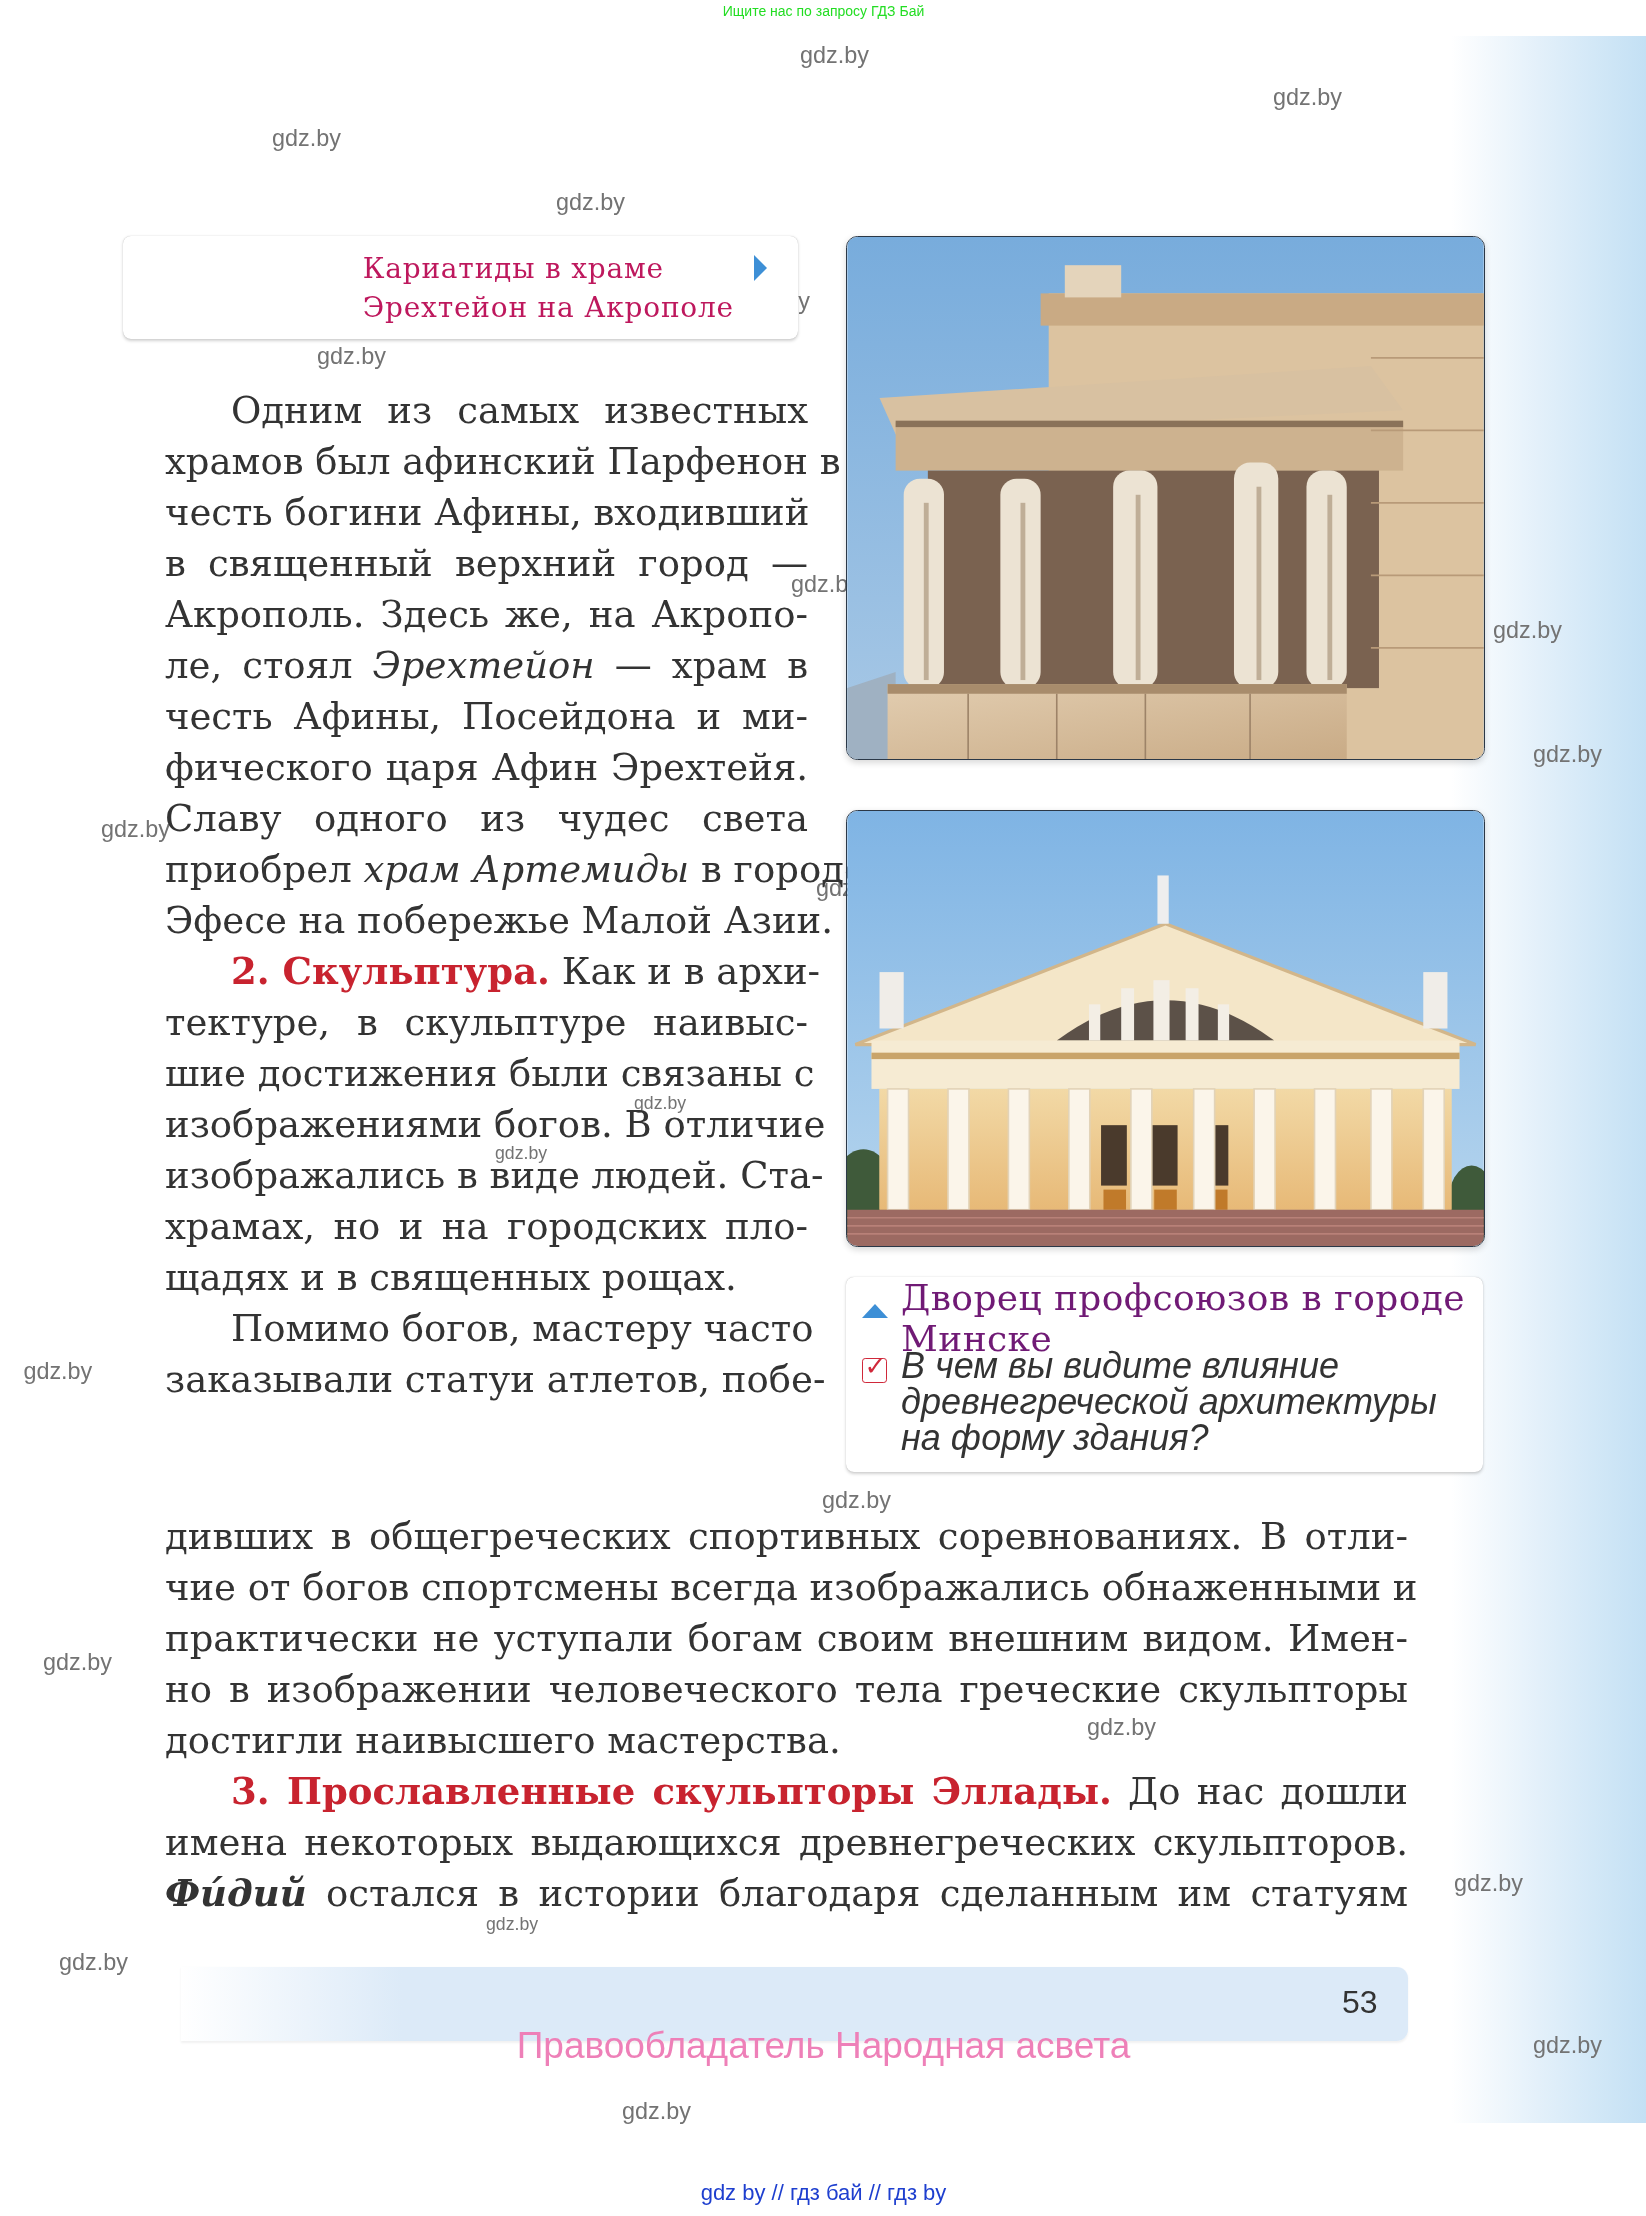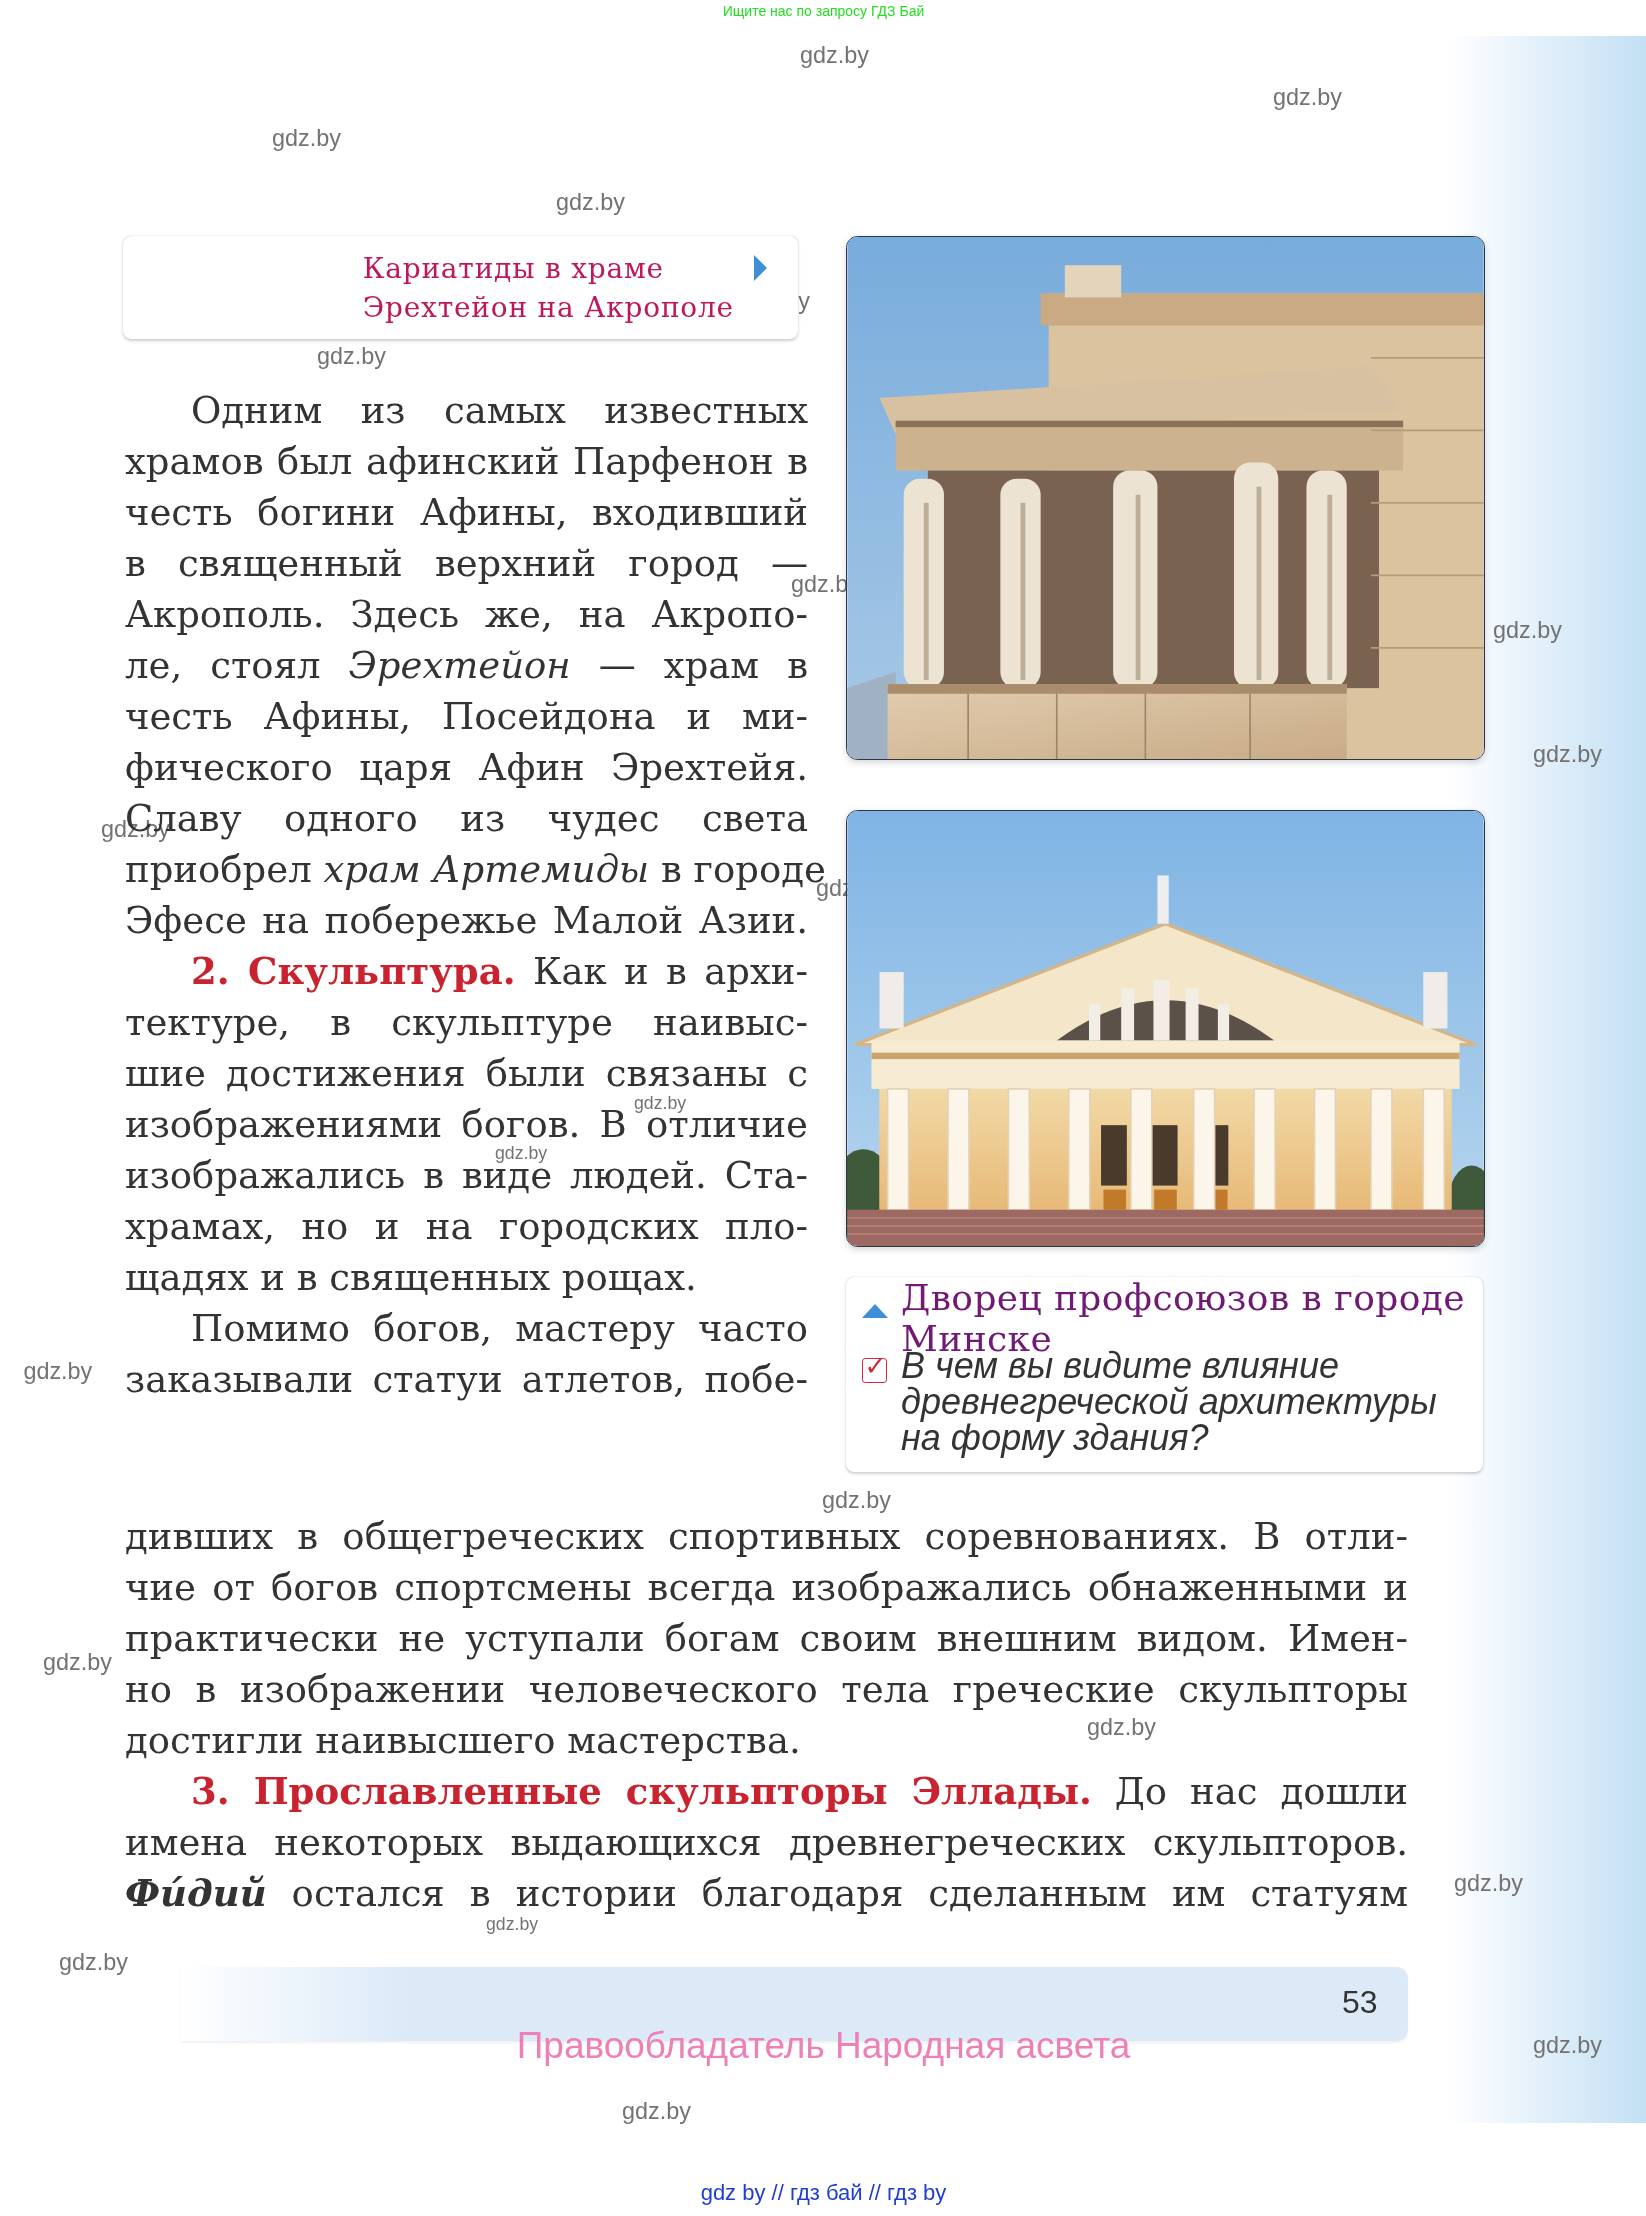--- a/index.html
+++ b/index.html
@@ -6,21 +6,21 @@
   body { width:1647px; height:2216px; position:relative; overflow:hidden; background:#ffffff; font-family:"DejaVu Serif", serif; color:#333; }
   .sideband { position:absolute; left:1451px; top:36px; width:196px; height:2087px; background:linear-gradient(to right, rgba(255,255,255,0) 0%, #e3f0fa 45%, #c3e0f4 100%); }
   .top-banner { position:absolute; left:0; width:1647px; top:3.2px; text-align:center; font-family:"Liberation Sans", sans-serif; font-size:14px; color:#22dd22; }
   .wm { position:absolute; font-family:"Liberation Sans", sans-serif; font-size:23.4px; color:#737373; white-space:nowrap; }
   .wm.sm { font-size:17.7px; }
   .caption-top { position:absolute; left:123px; top:236px; width:675px; height:103px; background:#fff; border-radius:8px; box-shadow:0 1.6px 3.2px rgba(0,0,0,0.18), 0 0 0.8px rgba(0,0,0,0.25); }
   .caption-top .txt { position:absolute; right:64px; top:13px; text-align:left; font-size:28px; line-height:39px; color:#be185d; letter-spacing:0.8px; }
   .caption-top .tri { position:absolute; right:31px; top:19.3px; width:0; height:0; border-top:13.7px solid transparent; border-bottom:13.7px solid transparent; border-left:13.7px solid #3d8fd6; }
   .photo { position:absolute; border:1.6px solid #2b3847; border-radius:11.3px; overflow:hidden; box-shadow:0 2.4px 6.4px rgba(0,0,0,0.15); }
   .col { position:absolute; left:125px; width:683px; font-size:37px; line-height:51px; text-align:justify; }
-  .line { display:block; height:51px; white-space:nowrap; text-align-last:justify; text-align:justify; }
+  .line { display:block; height:51px; white-space:nowrap; text-align-last:justify; text-align:justify;margin-left:40px; }
   .line.last { text-align-last:left; }
   .line.ind { padding-left:66px; }
   .red { color:#c8232f; font-weight:bold; }
   .full { position:absolute; left:125px; width:1283px; font-size:37px; line-height:51px; }
   .caption-bot { position:absolute; left:846px; top:1277px; width:637px; height:195px; background:#fff; border-radius:8px; box-shadow:0 1.6px 3.2px rgba(0,0,0,0.18), 0 0 0.8px rgba(0,0,0,0.25); }
   .caption-bot .title { position:absolute; left:55px; top:0; font-size:36px; color:#701a75; letter-spacing:0.4px; }
   .caption-bot .tri-up { position:absolute; left:16px; top:27px; width:0; height:0; border-left:13.7px solid transparent; border-right:13.7px solid transparent; border-bottom:14.5px solid #3d8fd6; }
   .caption-bot .q { position:absolute; left:55px; top:71px; font-family:"Liberation Sans", sans-serif; font-style:italic; font-size:36px; line-height:36px; color:#333; }
   .check { position:absolute; left:16px; top:81px; width:22.6px; height:22.6px; border:1.6px solid #d0283a; border-radius:3.2px; }
   .check span { position:absolute; left:1.6px; top:-8px; font-size:26px; color:#d0283a; font-family:"DejaVu Sans", sans-serif; }

